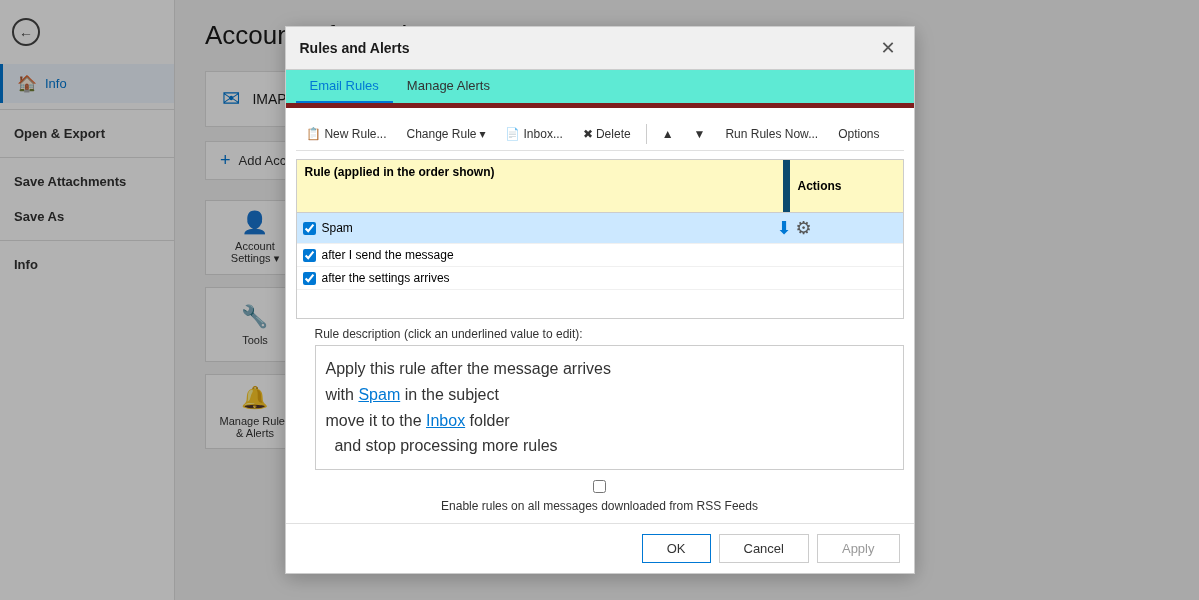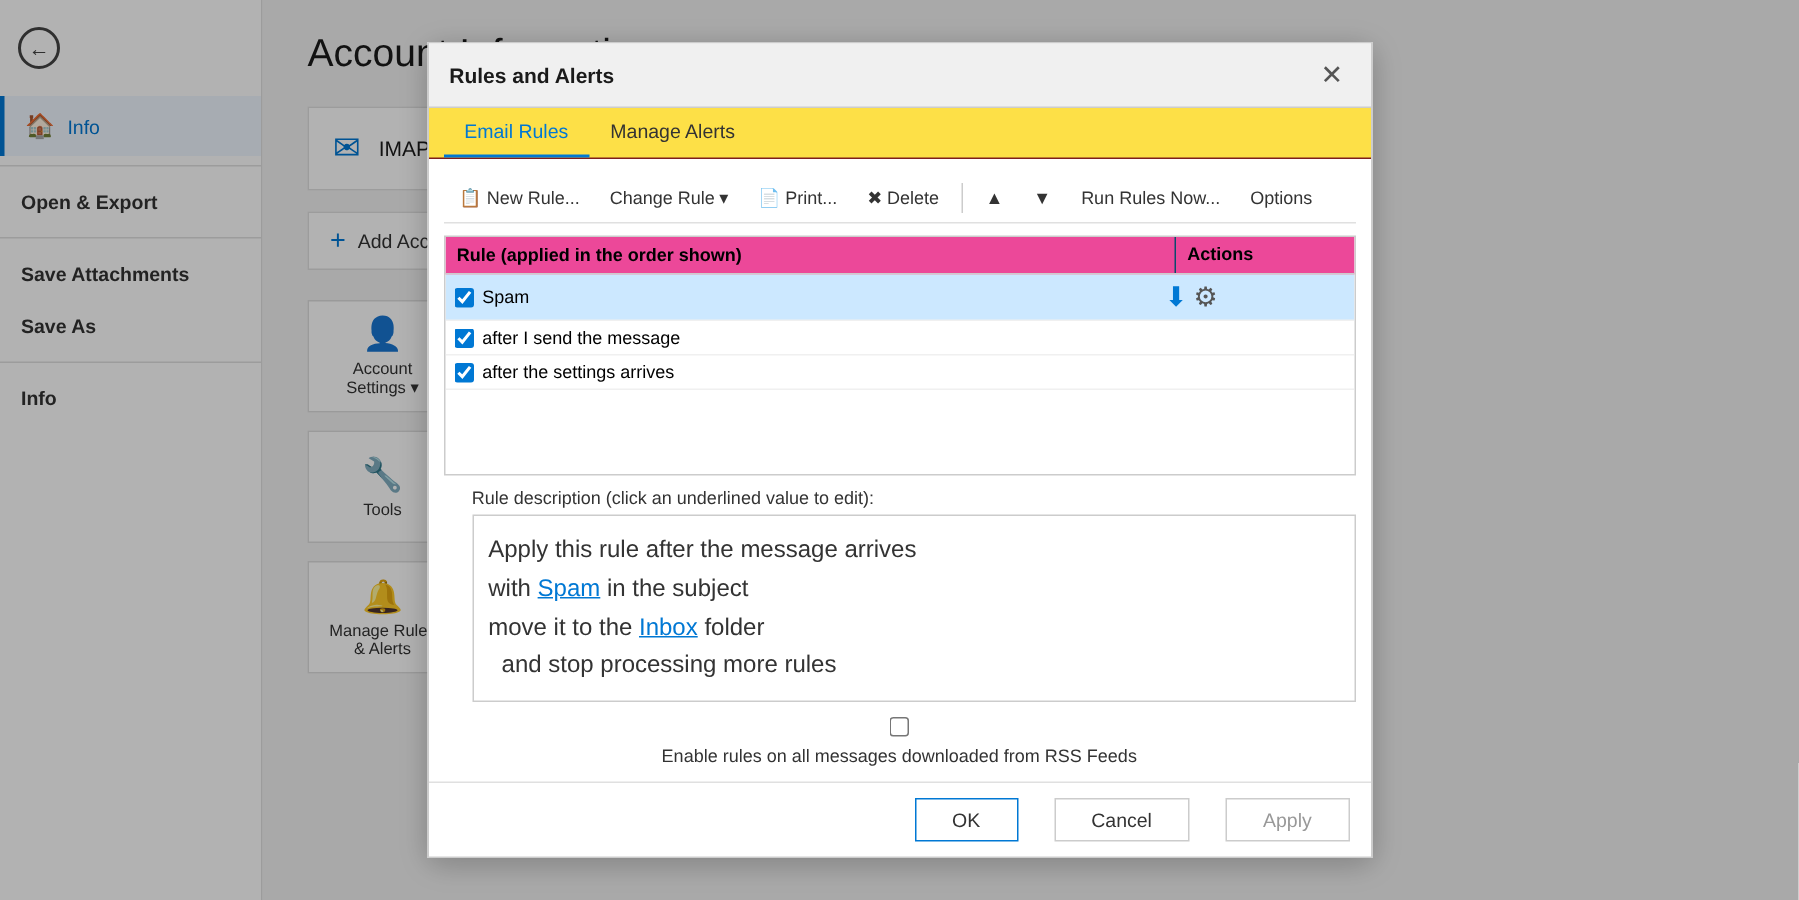--- a/index.html
+++ b/index.html
@@ -229,23 +229,23 @@
       background: none;
       border: none;
       font-size: 18px;
       cursor: pointer;
       color: #555;
       padding: 0 4px;
     }
 
     .dialog-tabs {
       display: flex;
-      border-bottom: 1px solid #7f1d1d;
+      border-bottom: 5px solid #7f1d1d;
       padding: 0 10px;
-      background: #fde047;
+      background: #5eead4;
     }
 
     .dialog-tab {
       padding: 8px 14px;
       cursor: pointer;
       font-size: 13px;
       color: #333;
       border-bottom: 2px solid transparent;
     }
 
@@ -296,35 +296,35 @@
       overflow: hidden;
       display: flex;
       flex-direction: column;
       min-height: 160px;
       max-height: 165px;
       position: relative;
     }
 
     .rules-list-header {
       display: flex;
-      background: #ec4899;
+      background: #fef9c3;
       border-bottom: 1px solid #ccc;
       font-size: 12px;
       font-weight: 600;
     }
 
     .rules-list-header-col1 {
       flex: 1;
       padding: 5px 8px;
     }
 
     .rules-list-header-col2 {
       width: 120px;
-      padding: 4px 8px;
-      border-left: 1px solid #0c4a6e;
+      padding: 19px 8px;
+      border-left: 7px solid #0c4a6e;
     }
 
     .rules-list-body {
       flex: 1;
       overflow-y: auto;
     }
 
     .rule-row {
       display: flex;
       align-items: center;
@@ -385,21 +385,21 @@
       gap: 6px;
       margin-top: 10px;
       font-size: 12px;
       color: #333;
       flex-direction: column;
     }
 
     .dialog-footer {
       display: flex;
       justify-content: flex-end;
-      gap: 24px;
+      gap: 8px;
       padding: 10px 14px;
       border-top: 1px solid #e0e0e0;
     }
 
     .footer-btn {
       padding: 6px 24px;
       font-size: 13px;
       cursor: pointer;
       border: 1px solid #ccc;
       background: white;
@@ -518,21 +518,21 @@
         <button class="toolbar-btn">
           <span>📋</span>
           <span>New Rule...</span>
         </button>
         <button class="toolbar-btn">
           <span>Change Rule</span>
           <span>▾</span>
         </button>
         <button class="toolbar-btn">
           <span>📄</span>
-          <span>Print...</span>
+          <span>Inbox...</span>
         </button>
         <button class="toolbar-btn">
           <span>✖</span>
           <span>Delete</span>
         </button>
         <div class="toolbar-separator"></div>
         <button class="toolbar-btn">
           <span>▲</span>
         </button>
         <button class="toolbar-btn">

